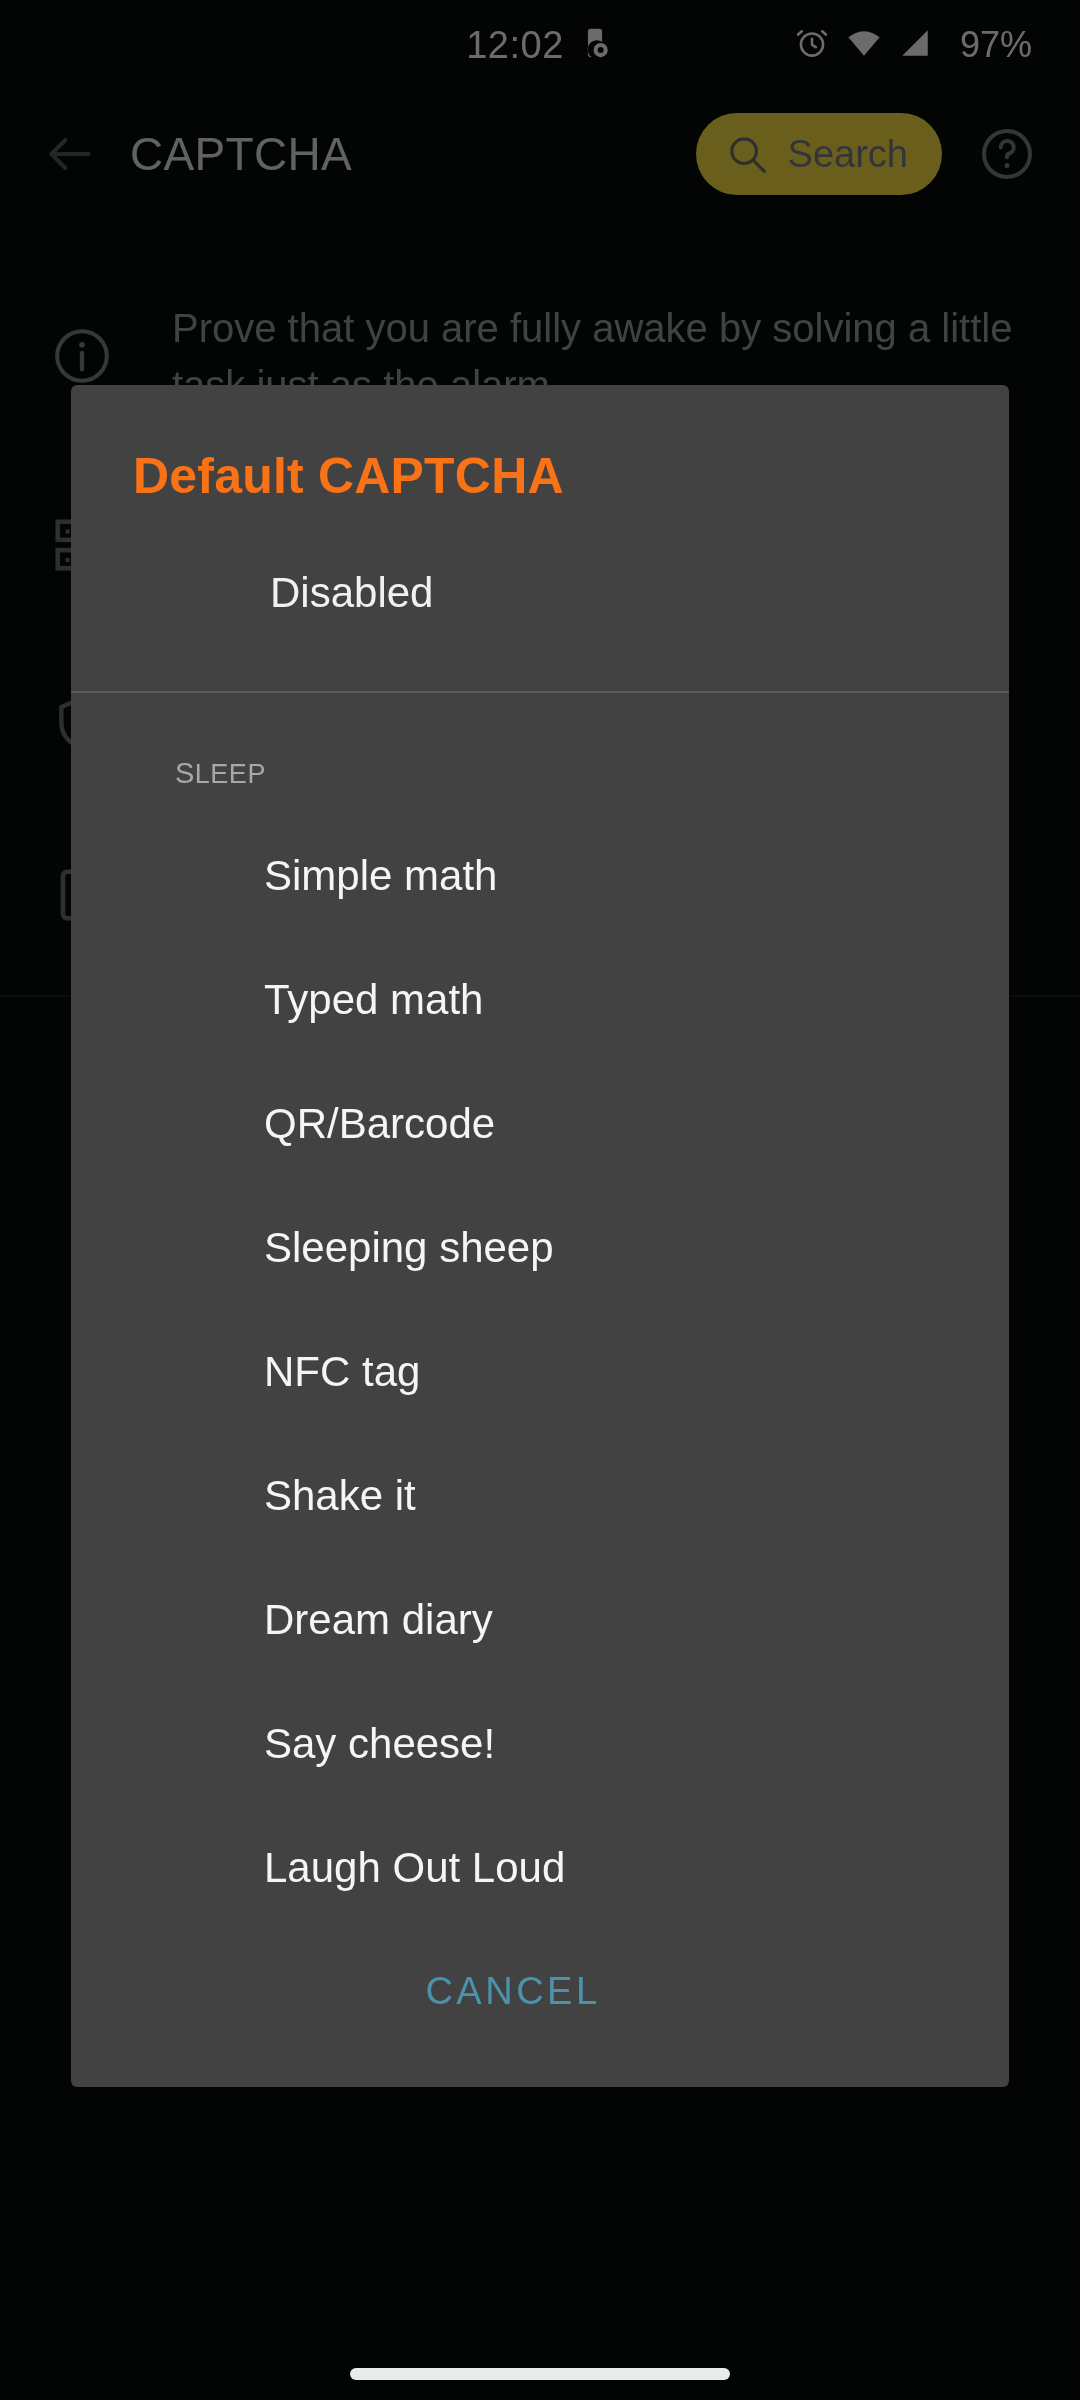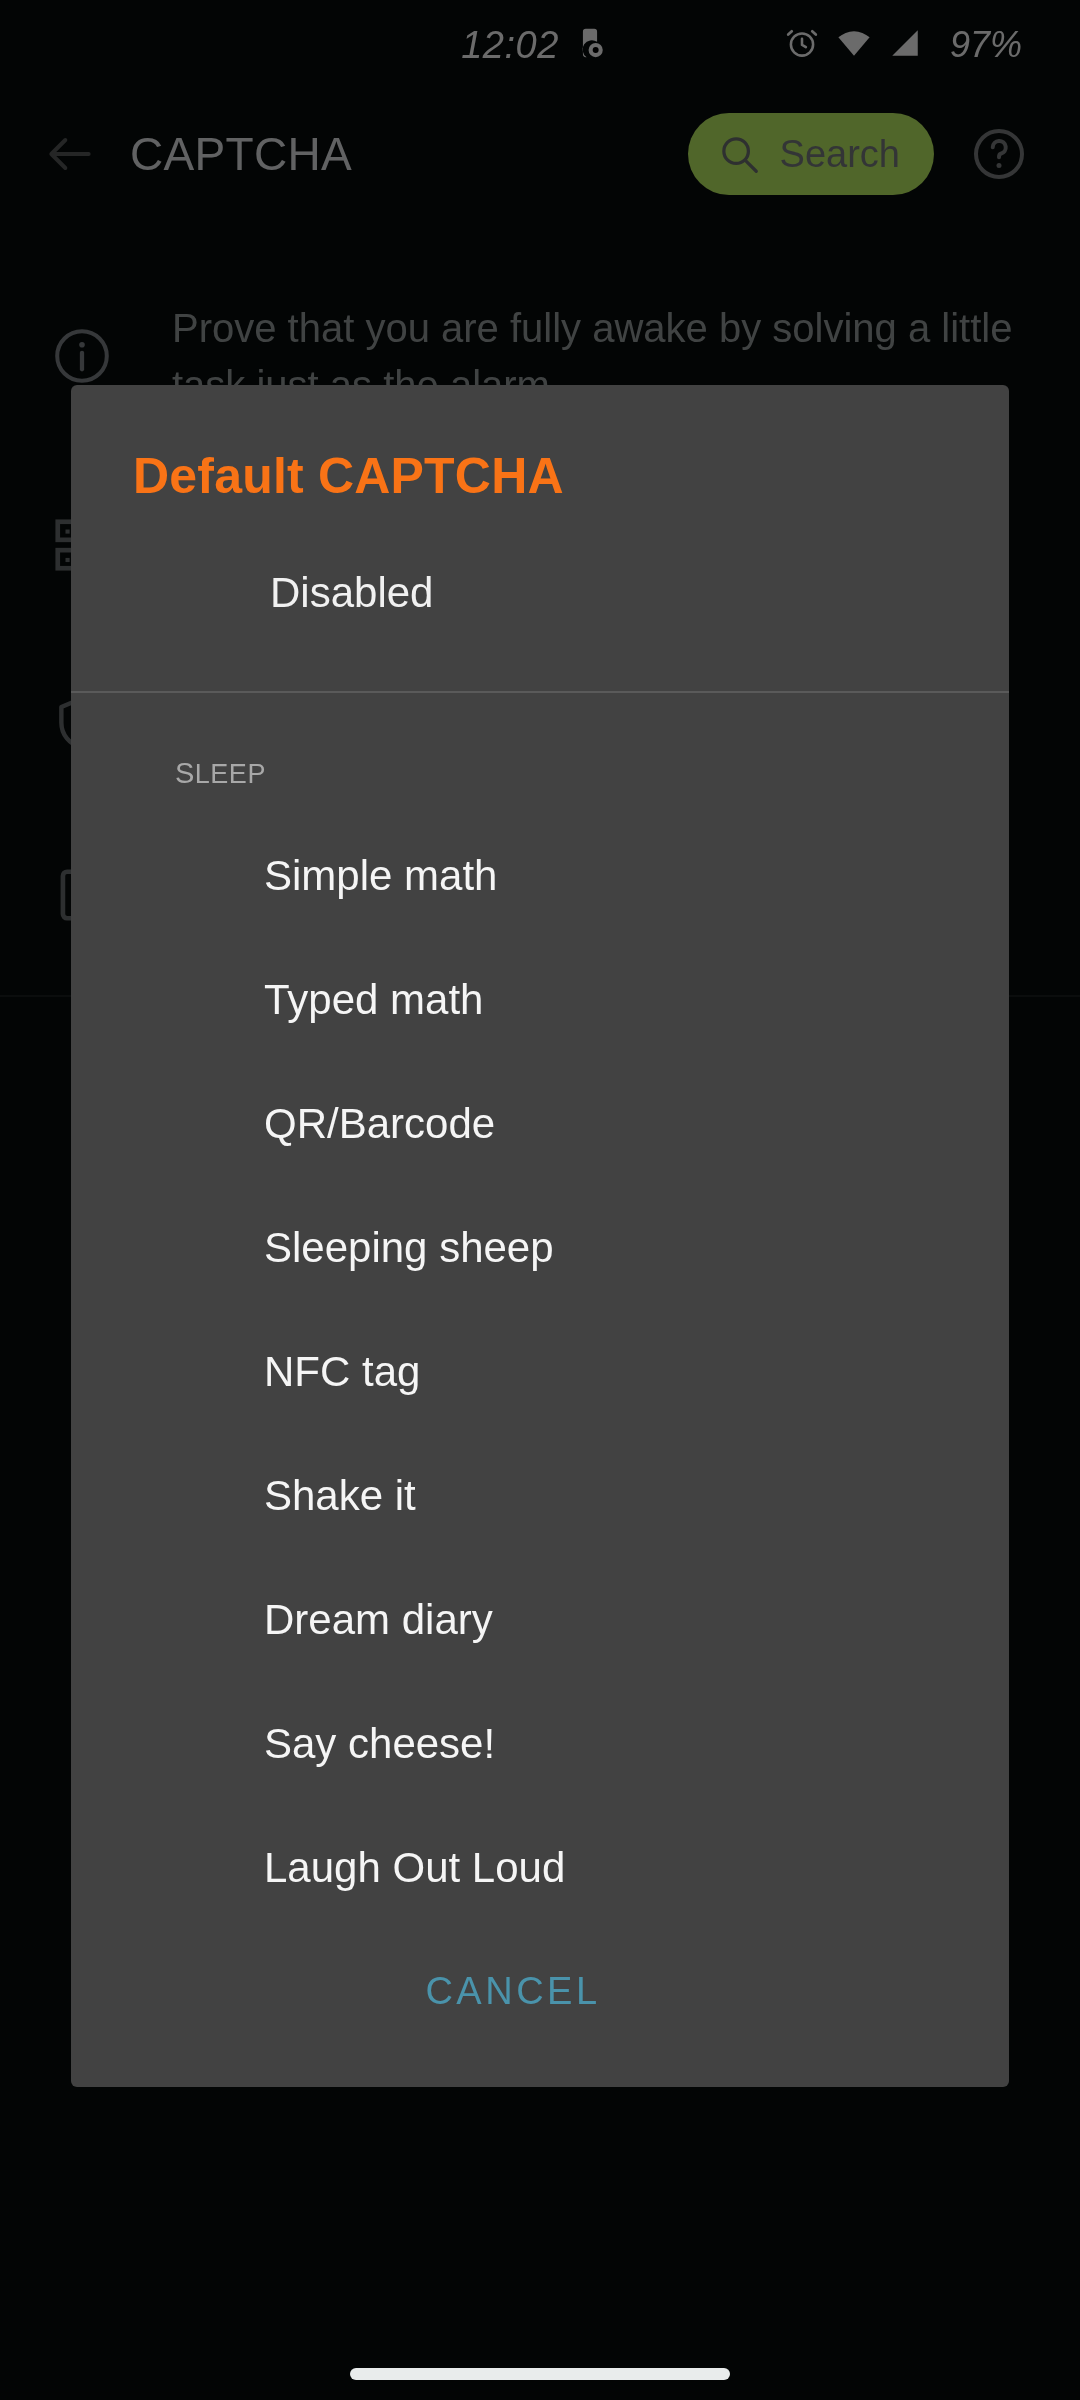--- a/index.html
+++ b/index.html
@@ -24,26 +24,25 @@
   
   #app-background {
     position: absolute;
     inset: 0;
     background: #080c0c;
   }
 
   
   .status-bar {
     position: absolute;
-    top: 0; left: 0; right: 12px;
+    top: 0; left: 0; right: 2px;
     height: 90px;
     display: flex;
     align-items: center;
     color: #ffffff;
-    font-style: italic;
   }
   .sb-left {
     position: absolute;
     left: 0; right: 0;
     display: flex;
     align-items: center;
     justify-content: center;
     gap: 14px;
   }
   .sb-time {
@@ -63,21 +62,21 @@
     font-size: 36px;
     font-weight: 500;
     line-height: 1;
     margin-left: 12px;
   }
   .sb-icon { display: block; }
 
   
   .toolbar {
     position: absolute;
-    top: 90px; left: 0; right: 8px;
+    top: 90px; left: 0; right: 0;
     height: 128px;
     display: flex;
     align-items: center;
     justify-content: center;
   }
   .back-btn {
     width: 96px; height: 96px;
     margin-left: 22px;
     display: flex; align-items: center; justify-content: center;
   }
@@ -90,21 +89,21 @@
     white-space: nowrap;
   }
   .toolbar-spacer { flex: 1 1 auto; }
   .search-pill {
     display: flex;
     align-items: center;
     gap: 18px;
     height: 82px;
     padding: 0 34px 0 28px;
     border-radius: 44px;
-    background: #bef264;
+    background: #fde047;
   }
   .search-pill .ph {
     font-size: 38px;
     color: #7b7f80;
   }
   .help-btn {
     width: 86px; height: 86px;
     margin: 0 30px 0 22px;
     display: flex; align-items: center; justify-content: center;
   }

